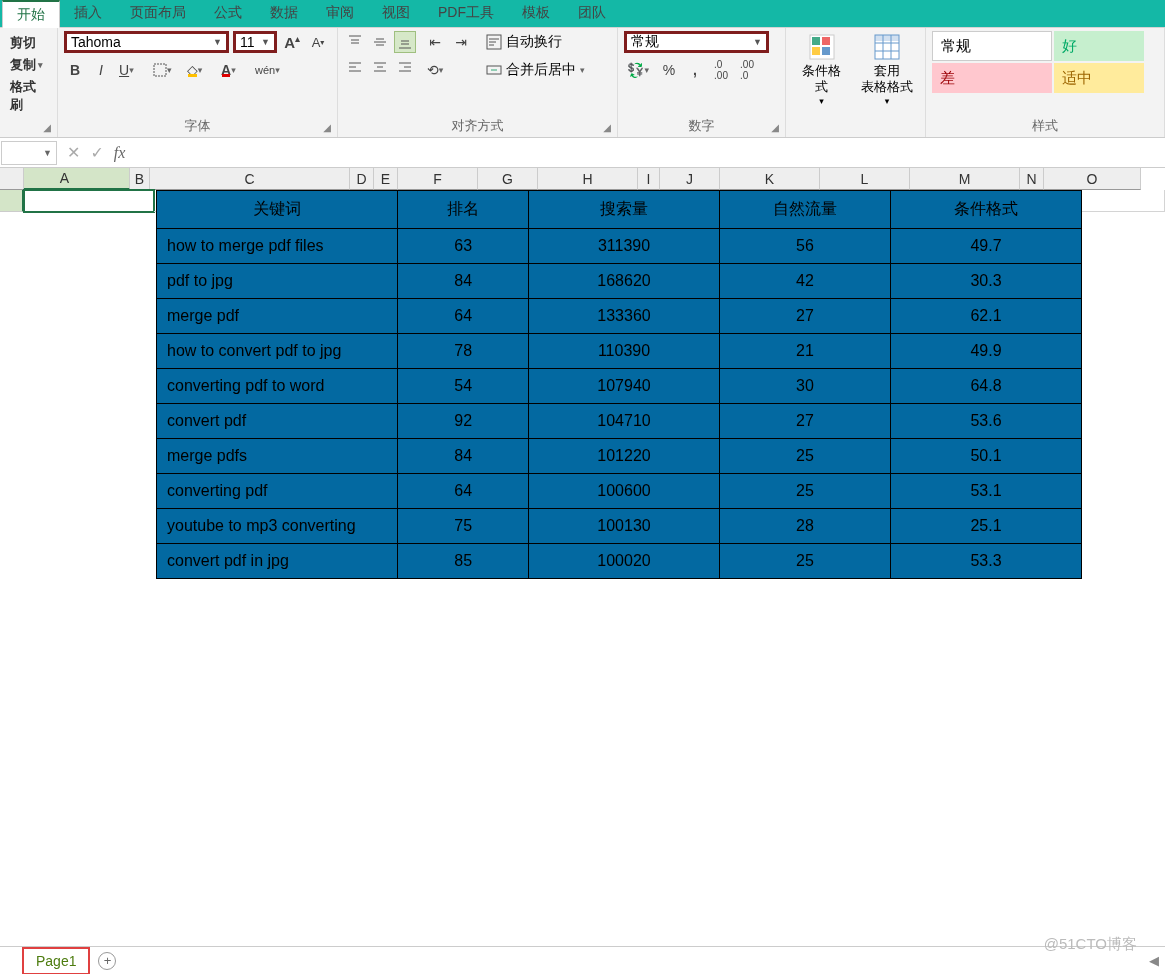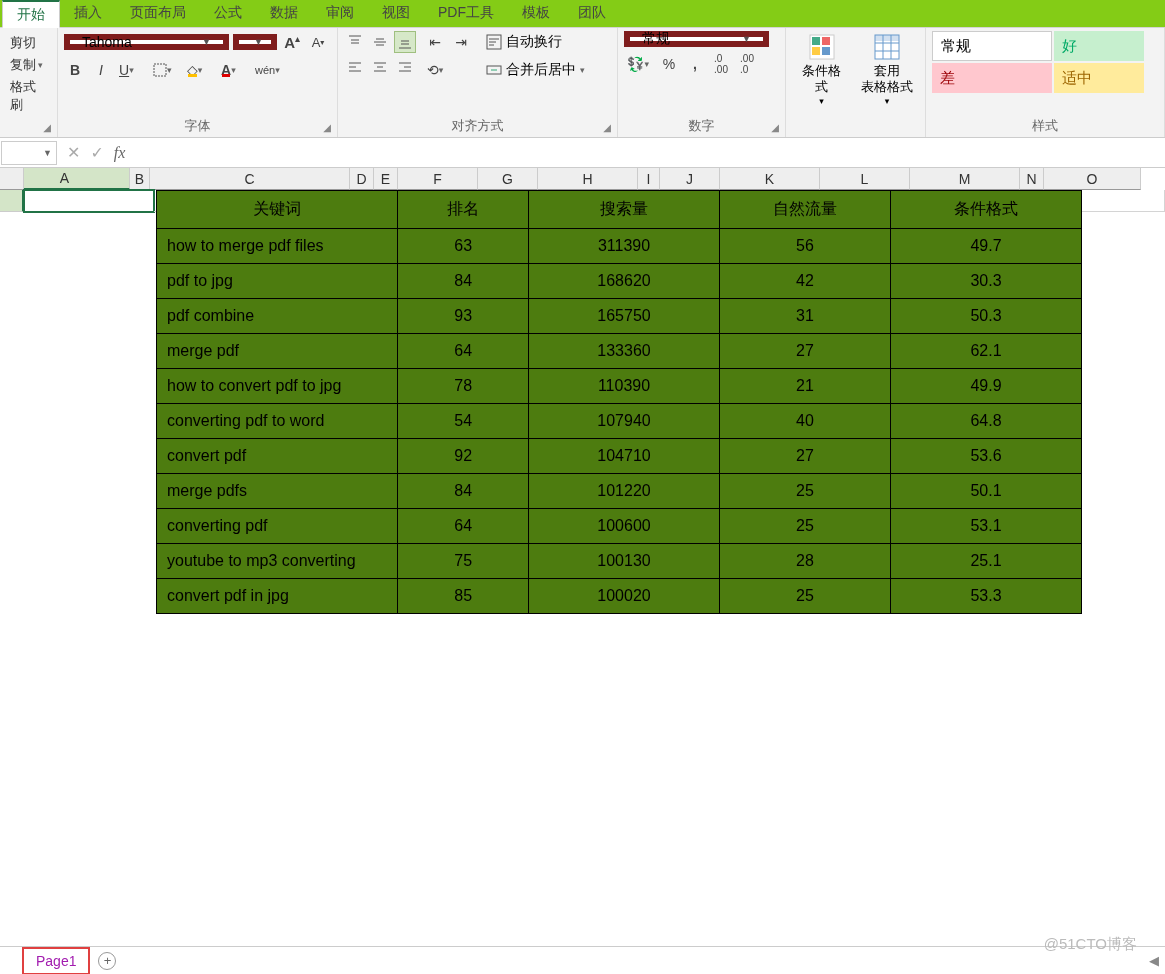--- a/index.html
+++ b/index.html
@@ -1,36 +1,36 @@
 <!DOCTYPE html>
 <html><head>
 <meta charset="utf-8">
 <style>
 * { box-sizing: border-box; margin: 0; padding: 0; }
 body { font-family: "Microsoft YaHei", Tahoma, sans-serif; font-size: 13px; background: #fff; overflow: hidden; width: 1165px; height: 974px; position: relative; }
 
 
-.tabs { display: flex; background: #84cc16; border-bottom: 1px solid #d4d4d4; height: 28px; padding-left: 2px; }
+.tabs { display: flex; background: #14b8a6; border-bottom: 1px solid #d4d4d4; height: 28px; padding-left: 2px; }
 .tab { padding: 4px 14px; color: #444; cursor: pointer; font-size: 14px; }
 .tab.active { background: #fff; border: 1px solid #ccc; border-bottom: 1px solid #fff; border-top: 2px solid #217346; margin-bottom: -1px; color: #217346; }
 
 
 .ribbon { display: flex; background: #f3f3f3; border-bottom: 1px solid #ccc; height: 110px; }
 .ribbon-group { border-right: 1px solid #ddd; display: flex; flex-direction: column; padding: 3px 6px 2px; }
 .ribbon-group-body { display: flex; flex: 1; align-items: flex-start; gap: 4px; }
 .ribbon-group-label { text-align: center; color: #666; font-size: 13px; padding-top: 2px; position: relative; }
 .dlg-launcher { position: absolute; right: 0; bottom: 2px; font-size: 10px; color: #888; cursor: pointer; }
 
 .clip-col { display: flex; flex-direction: column; gap: 2px; font-size: 13px; padding: 2px 2px; }
-.clip-item { display: flex; align-items: center; gap: 2px; padding: 1px 2px; cursor: pointer; color: #333; }
+.clip-item { display: flex; align-items: center; gap: 2px; padding: 1px 2px; cursor: pointer; color: #333; font-weight: bold; }
 .dd::after { content: " ▾"; font-size: 9px; color: #666; }
 
 .font-block { display: flex; flex-direction: column; gap: 6px; }
 .row { display: flex; align-items: center; gap: 4px; }
-.combo { display: flex; align-items: center; border: 6px solid #7f1d1d; background: #fff; padding: 1px 12px; height: 16px; }
+.combo { display: flex; align-items: center; border: 3px solid #7f1d1d; background: #fff; padding: 1px 4px; height: 22px; }
 .combo input { border: none; outline: none; font-size: 14px; width: 100%; background: transparent; }
 .combo .arrow { font-size: 9px; color: #555; padding-left: 3px; }
 .btn-icon { width: 22px; height: 22px; display: flex; align-items: center; justify-content: center; cursor: pointer; font-size: 14px; color: #444; }
 .btn-icon.dd { width: 30px; justify-content: flex-start; padding-left: 3px; }
 .under-a { position: relative; display: inline-block; }
 .under-a .bar { position: absolute; bottom: 1px; left: 1px; right: 1px; height: 3px; }
 
 .align-grid { display: grid; grid-template-columns: repeat(3, 22px); grid-template-rows: repeat(2, 22px); gap: 3px; }
 .align-cell { border: 1px solid transparent; display: flex; align-items: center; justify-content: center; cursor: pointer; }
 .align-cell svg { width: 14px; height: 14px; }
@@ -64,29 +64,29 @@
 .col-h.sel { background: #d4e5c8; border-bottom: 2px solid #217346; }
 .corner.sel, .row-h.sel { background: #d4e5c8; border-right: 2px solid #217346; }
 
 .grid-body { position: absolute; left: 0; top: 22px; right: 0; }
 .grow { display: flex; }
 .row-h { width: 24px; background: #eee; border-right: 1px solid #999; border-bottom: 1px solid #ccc; display: flex; align-items: center; justify-content: center; font-size: 13px; color: #444; }
 .cell { border-right: 1px solid #d4d4d4; border-bottom: 1px solid #d4d4d4; height: 100%; }
 .sel-cell { outline: 2px solid #217346; outline-offset: -1px; }
 
 
-.data-table { position: absolute; border: 1px solid #000; border-collapse: collapse; font-family: Arial, sans-serif; font-size: 16px; background: #4d7c0f; }
+.data-table { position: absolute; border: 1px solid #000; border-collapse: collapse; font-family: Arial, sans-serif; font-size: 16px; background: #0369a1; }
 .data-table th, .data-table td { border: 1px solid #000; padding: 8px 6px; vertical-align: top; }
 .data-table th { font-weight: normal; text-align: center; }
 .data-table td.num { text-align: center; }
 .data-table td.txt { text-align: left; padding-left: 10px; }
 
 
 .sheet-bar { position: absolute; bottom: 0; left: 0; right: 0; height: 28px; display: flex; align-items: center; background: #fff; border-top: 1px solid #ccc; }
-.sheet-tab { padding: 4px 12px; border: 2px solid #e04040; font-size: 14px; color: #a21caf; background: #fff; margin-left: 22px; cursor: pointer; }
+.sheet-tab { padding: 4px 12px; border: 2px solid #e04040; font-size: 14px; color: #4d7c0f; background: #fff; margin-left: 22px; cursor: pointer; }
 .add-sheet { margin-left: 8px; width: 18px; height: 18px; border: 1px solid #999; border-radius: 50%; display: flex; align-items: center; justify-content: center; color: #666; cursor: pointer; }
 .hscroll-btn { margin-left: auto; width: 22px; text-align: center; color: #888; cursor: pointer; }
 .watermark { position: absolute; right: 28px; bottom: 20px; color: #bbb; font-size: 15px; }
 </style>
 </head>
 <body>
 
 <div class="tabs" id="tabs">
     <div class="tab active">开始</div>
     <div class="tab">插入</div>
@@ -391,45 +391,38 @@
           <td class="num">49.7</td>
         </tr>
         <tr>
           <td class="txt">pdf to jpg</td>
           <td class="num">84</td>
           <td class="num">168620</td>
           <td class="num">42</td>
           <td class="num">30.3</td>
         </tr>
         <tr>
-          <td class="txt">pdf combine</td>
-          <td class="num">93</td>
-          <td class="num">165750</td>
-          <td class="num">31</td>
-          <td class="num">50.3</td>
-        </tr>
-        <tr>
           <td class="txt">merge pdf</td>
           <td class="num">64</td>
           <td class="num">133360</td>
           <td class="num">27</td>
           <td class="num">62.1</td>
         </tr>
         <tr>
           <td class="txt">how to convert pdf to jpg</td>
           <td class="num">78</td>
           <td class="num">110390</td>
           <td class="num">21</td>
           <td class="num">49.9</td>
         </tr>
         <tr>
           <td class="txt">converting pdf to word</td>
           <td class="num">54</td>
           <td class="num">107940</td>
-          <td class="num">40</td>
+          <td class="num">30</td>
           <td class="num">64.8</td>
         </tr>
         <tr>
           <td class="txt">convert pdf</td>
           <td class="num">92</td>
           <td class="num">104710</td>
           <td class="num">27</td>
           <td class="num">53.6</td>
         </tr>
         <tr>

